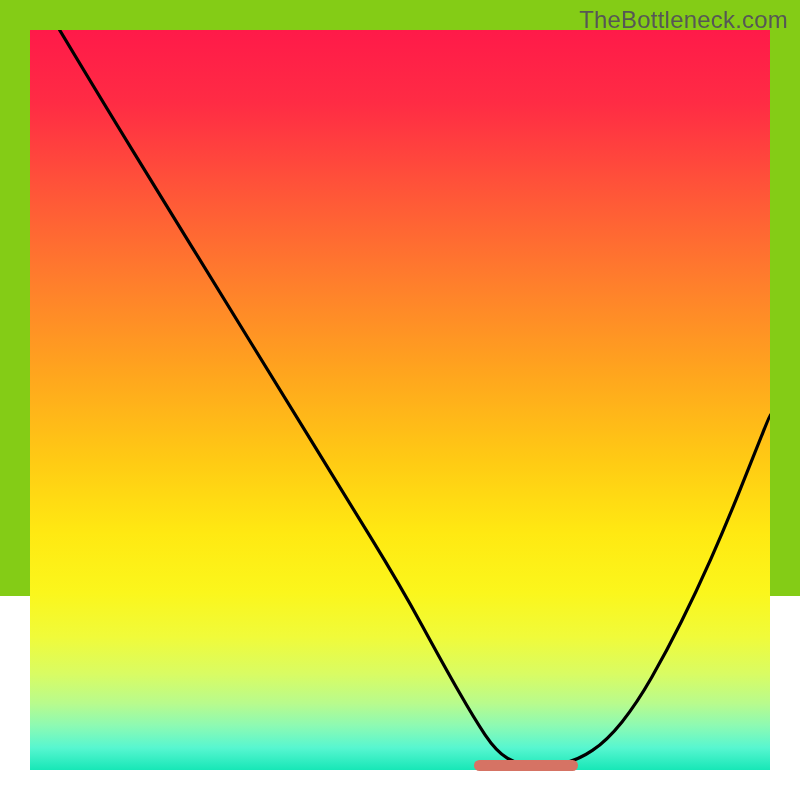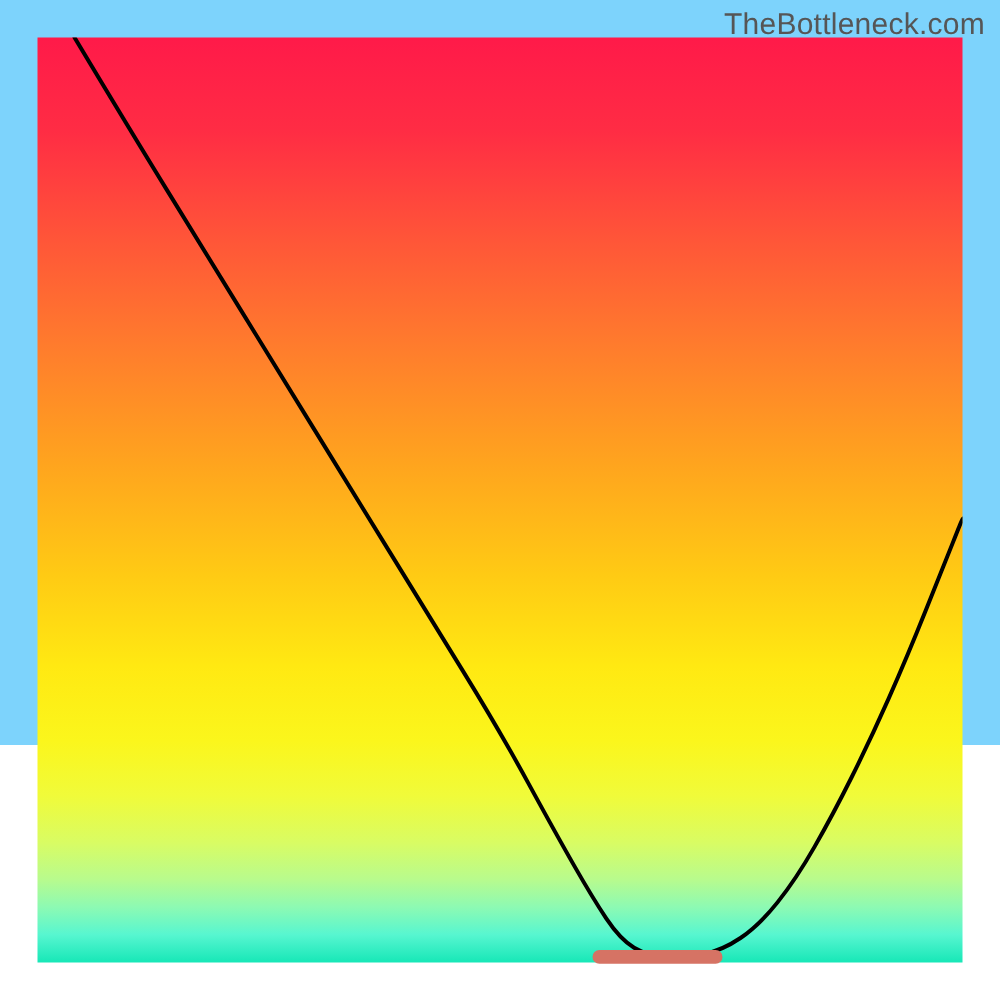--- a/index.html
+++ b/index.html
@@ -1,21 +1,21 @@
 <!DOCTYPE html>
 <html><head>
 <meta charset="utf-8">
 <style>
   * { margin: 0; padding: 0; box-sizing: border-box; }
   html, body { width: 800px; height: 800px; overflow: hidden; background: #fff; }
   .frame {
     position: relative;
     width: 800px;
     height: 596px;
-    background: #7dd3fc;
+    background: #84cc16;
   }
   .watermark {
     position: absolute;
     top: 6px;
     right: 12px;
     font-family: Arial, Helvetica, sans-serif;
     font-size: 24px;
     color: #565656;
     letter-spacing: 0.2px;
     font-weight: 400;

